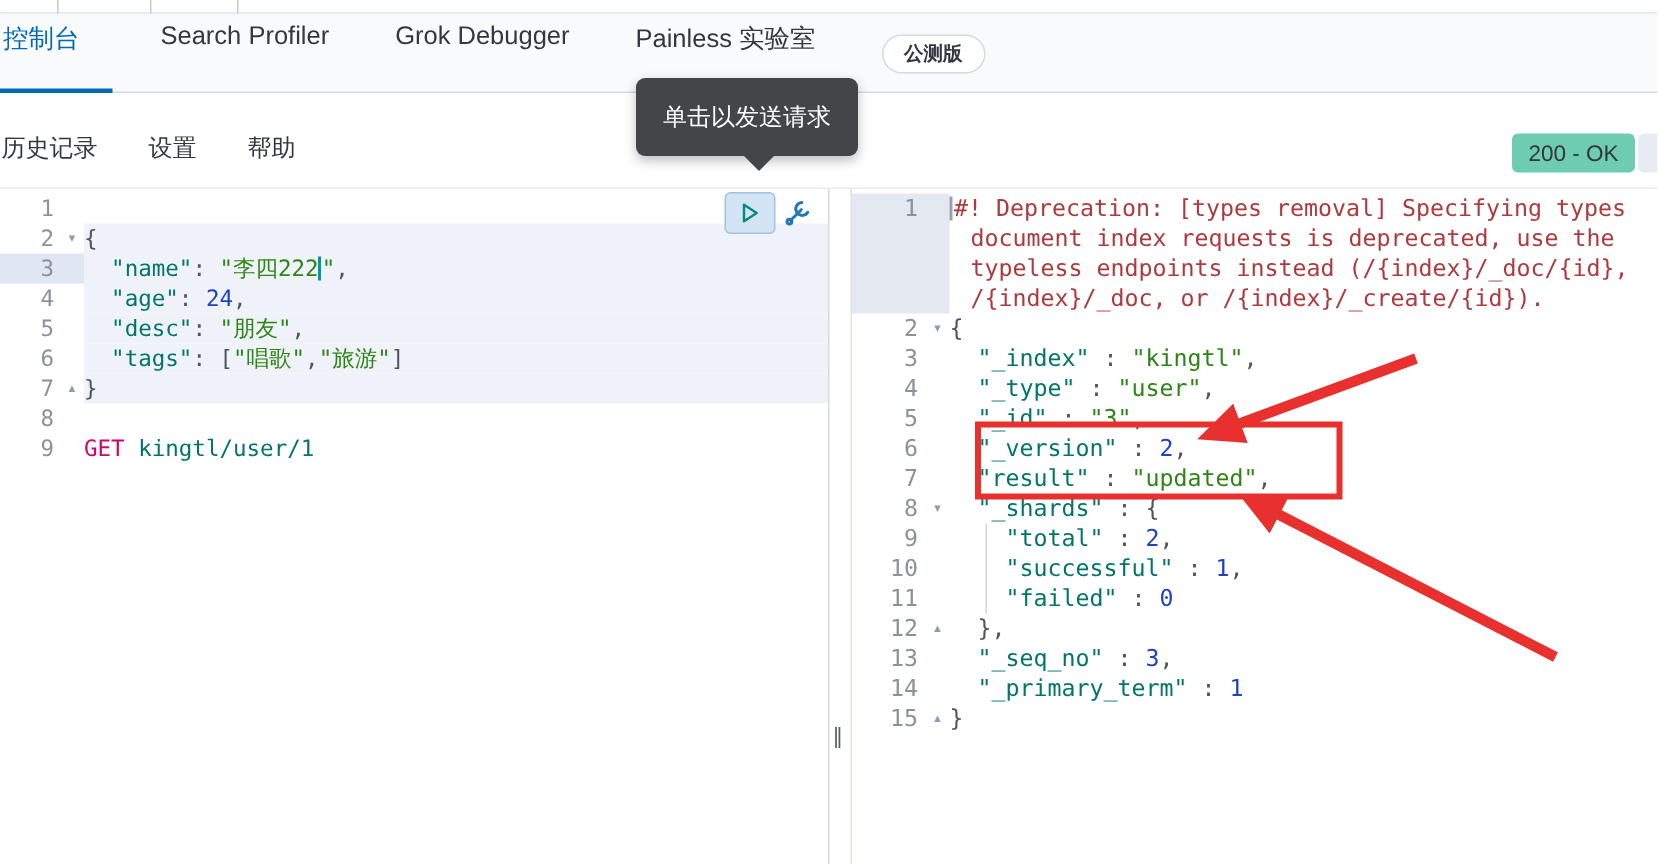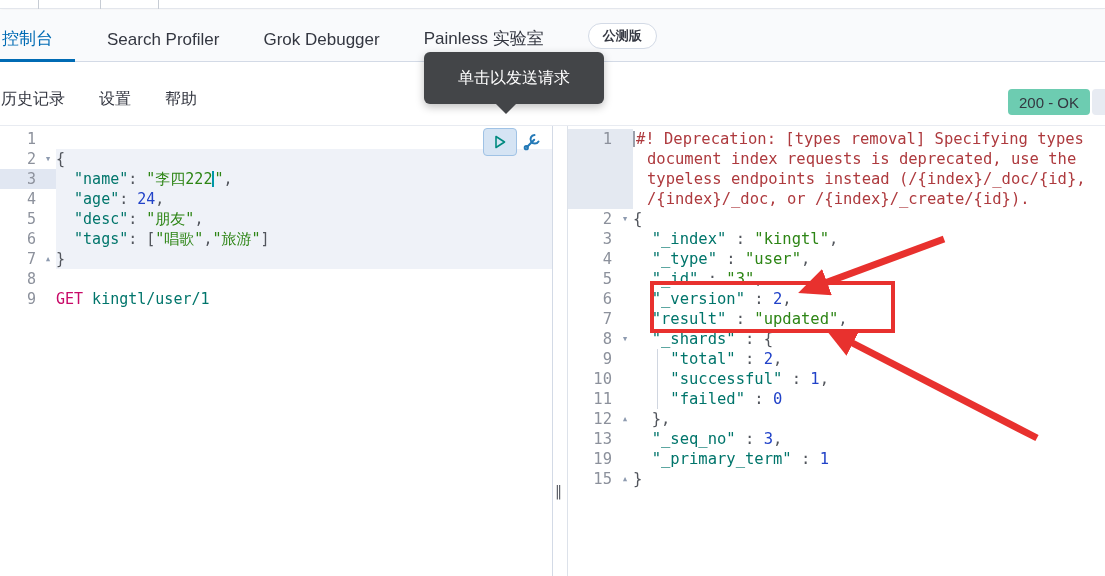--- a/index.html
+++ b/index.html
@@ -9,39 +9,39 @@
 
   
   .tabstrip { position:absolute; top:0; left:0; width:1105px; height:9px; background:#fff;
               border-bottom:1px solid #e3e6ec; box-shadow:0 2px 4px rgba(100,110,130,.08); }
   .tabstrip .div { position:absolute; top:0; width:1px; height:9px; background:#c7ccd4; }
 
   
   .tabrow { position:absolute; top:10px; left:0; width:1105px; height:52px;
             background:#f9fafc; border-bottom:1px solid #d3dae6;
             display:flex; align-items:center; }
-  .tab { font-size:17px; color:#343741; height:52px; display:flex; align-items:flex-end;
-         padding:12px 2px; margin-right:40px; cursor:pointer; white-space:nowrap; }
+  .tab { font-size:17px; color:#343741; height:52px; display:flex; align-items:flex-start;
+         padding:4px 2px; margin-right:40px; cursor:pointer; white-space:nowrap; }
   .tab.active { color:#006bb4; box-shadow:inset 0 -3px 0 #006bb4; padding-right:22px; margin-right:30px;}
   .beta-badge { display:inline-flex; align-items:center; height:26px; padding:0 14px;
                 border:1px solid #d3dae6; border-radius:14px; background:#fff;
                 font-size:13px; font-weight:bold; color:#343741; margin-left:2px; }
 
   
   .toolrow { position:absolute; top:63px; left:0; width:1105px; height:61px; background:#fff; }
   .tool-items { position:absolute; left:1px; top:26px; display:flex; gap:34px; }
   .tool-item { font-size:16px; color:#343741; cursor:pointer; white-space:nowrap; }
   .status-badge { position:absolute; top:26px; right:15px; height:26px; padding:0 11px;
                   background:#6dccb1; border-radius:4px; display:flex; align-items:center;
                   font-size:15px; color:#343741; }
   .partial-badge { position:absolute; top:26px; right:0; width:13px; height:26px;
                    background:#e7ebf2; border-radius:4px 0 0 4px; }
 
   
-  .tooltip { position:absolute; left:424px; top:52px; width:180px; height:52px; z-index:40;
+  .tooltip { position:absolute; left:424px; top:52px; width:148px; height:52px; z-index:40;
              background:#434548; color:#fff; border-radius:6px; display:flex;
              align-items:center; justify-content:center; font-size:16px;
              box-shadow:0 3px 8px rgba(0,0,0,.25); white-space:nowrap; }
   .tooltip:after { content:""; position:absolute; left:72px; bottom:-10px;
                    border:10px solid transparent; border-top-color:#434548; border-bottom:none; }
 
   
   .editors { position:absolute; top:125px; left:0; width:1105px; height:451px;
              display:flex; border-top:1px solid #e8ebf1; }
   .pane { position:relative; padding-top:3px; overflow:hidden;
@@ -181,21 +181,21 @@
           <div class="cl"><span class="gut"><span class="num">4</span><span class="fold"></span></span><span class="code"><span class="tk-k">  "_type"</span><span class="tk-p"> : </span><span class="tk-s">"user"</span><span class="tk-p">,</span></span></div>
           <div class="cl"><span class="gut"><span class="num">5</span><span class="fold"></span></span><span class="code"><span class="tk-k">  "_id"</span><span class="tk-p"> : </span><span class="tk-s">"3"</span><span class="tk-p">,</span></span></div>
           <div class="cl"><span class="gut"><span class="num">6</span><span class="fold"></span></span><span class="code"><span class="tk-k">  "_version"</span><span class="tk-p"> : </span><span class="tk-n">2</span><span class="tk-p">,</span></span></div>
           <div class="cl"><span class="gut"><span class="num">7</span><span class="fold"></span></span><span class="code"><span class="tk-k">  "result"</span><span class="tk-p"> : </span><span class="tk-s">"updated"</span><span class="tk-p">,</span></span></div>
           <div class="cl"><span class="gut"><span class="num">8</span><span class="fold">▾</span></span><span class="code"><span class="tk-k">  "_shards"</span><span class="tk-p"> : {</span></span></div>
           <div class="cl"><span class="gut"><span class="num">9</span><span class="fold"></span></span><span class="code"><span class="tk-k">    "total"</span><span class="tk-p"> : </span><span class="tk-n">2</span><span class="tk-p">,</span></span></div>
           <div class="cl"><span class="gut"><span class="num">10</span><span class="fold"></span></span><span class="code"><span class="tk-k">    "successful"</span><span class="tk-p"> : </span><span class="tk-n">1</span><span class="tk-p">,</span></span></div>
           <div class="cl"><span class="gut"><span class="num">11</span><span class="fold"></span></span><span class="code"><span class="tk-k">    "failed"</span><span class="tk-p"> : </span><span class="tk-n">0</span></span></div>
           <div class="cl"><span class="gut"><span class="num">12</span><span class="fold">▴</span></span><span class="code"><span class="tk-p">  },</span></span></div>
           <div class="cl"><span class="gut"><span class="num">13</span><span class="fold"></span></span><span class="code"><span class="tk-k">  "_seq_no"</span><span class="tk-p"> : </span><span class="tk-n">3</span><span class="tk-p">,</span></span></div>
-          <div class="cl"><span class="gut"><span class="num">19</span><span class="fold"></span></span><span class="code"><span class="tk-k">  "_primary_term"</span><span class="tk-p"> : </span><span class="tk-n">1</span></span></div>
+          <div class="cl"><span class="gut"><span class="num">14</span><span class="fold"></span></span><span class="code"><span class="tk-k">  "_primary_term"</span><span class="tk-p"> : </span><span class="tk-n">1</span></span></div>
           <div class="cl"><span class="gut"><span class="num">15</span><span class="fold">▴</span></span><span class="code"><span class="tk-p">}</span></span></div>
         </div>
       <div class="indent-guide" style="left:89px; top:223px; height:60px;"></div>
     </div>
   </div>
 
   <div class="annot-box"></div>
   <svg class="annot-svg" width="1105" height="576">
     <defs>
       <marker id="ah" markerWidth="4.4" markerHeight="4" refX="3.2" refY="2" orient="auto">

